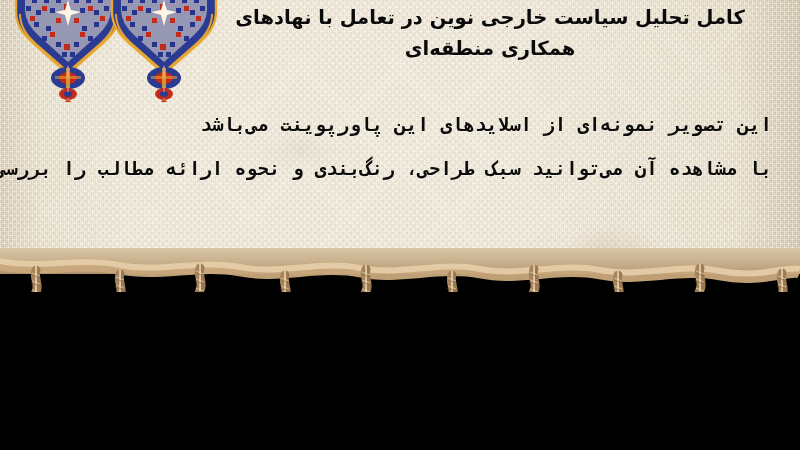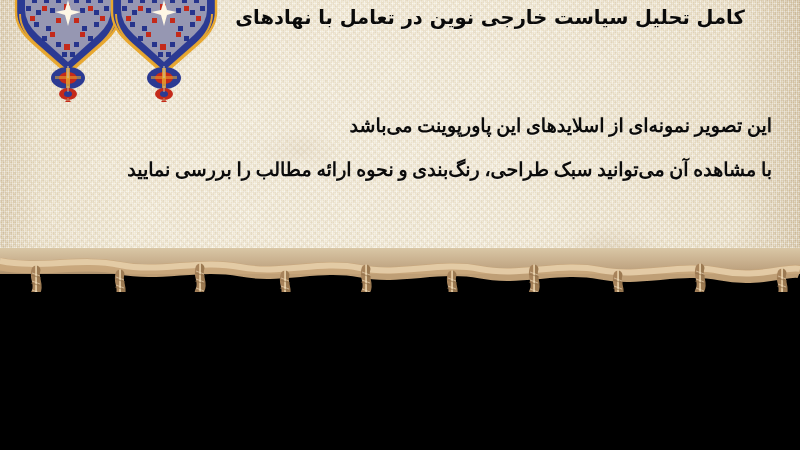--- a/index.html
+++ b/index.html
@@ -103,21 +103,21 @@
     text-shadow:0 1px 0 rgba(255,255,255,0.28);
   }
   .title-line.l2{white-space:normal;}
 
   .body-block{
     position:absolute;
     right:28px;top:104px;width:745px;
     direction:rtl;text-align:right;
   }
   .body-line{
-    font-family:Liberation Serif, serif;
+    font-family:Liberation Mono, monospace;
     font-weight:700;
     font-size:19px;
     line-height:44px;
     color:#0b0b0b;
     white-space:nowrap;
     text-shadow:0 1px 0 rgba(255,255,255,0.25);
   }
 
   
   .fringe-zone{
@@ -302,20 +302,21 @@
       </g>
       <circle cx="56" cy="133" r="3" fill="#c42a1a"></circle>
       <line x1="56" y1="96" x2="56" y2="108" stroke="#cdbb94" stroke-width="1.2"></line>
       <line x1="56" y1="116" x2="56" y2="122" stroke="#cdbb94" stroke-width="1"></line>
       <line x1="56" y1="128" x2="56" y2="131" stroke="#c09a6a" stroke-width="1"></line>
     </svg>
   </div>
 
   <div class="title-block">
     <div class="title-line">کامل تحلیل سیاست خارجی نوین در تعامل با نهادهای</div>
+    <div class="title-line l2">همکاری منطقه‌ای</div>
   </div>
 
   <div class="body-block">
     <div class="body-line">این تصویر نمونه‌ای از اسلایدهای این پاورپوینت می‌باشد</div>
     <div class="body-line">با مشاهده آن می‌توانید سبک طراحی، رنگ‌بندی و نحوه ارائه مطالب را بررسی نمایید</div>
   </div>
 
   <div class="fringe-zone">
     <div class="fringe-edge"></div>
     <svg class="fringe-svg" width="800" height="100" viewBox="0 0 800 100" xmlns="http://www.w3.org/2000/svg">

